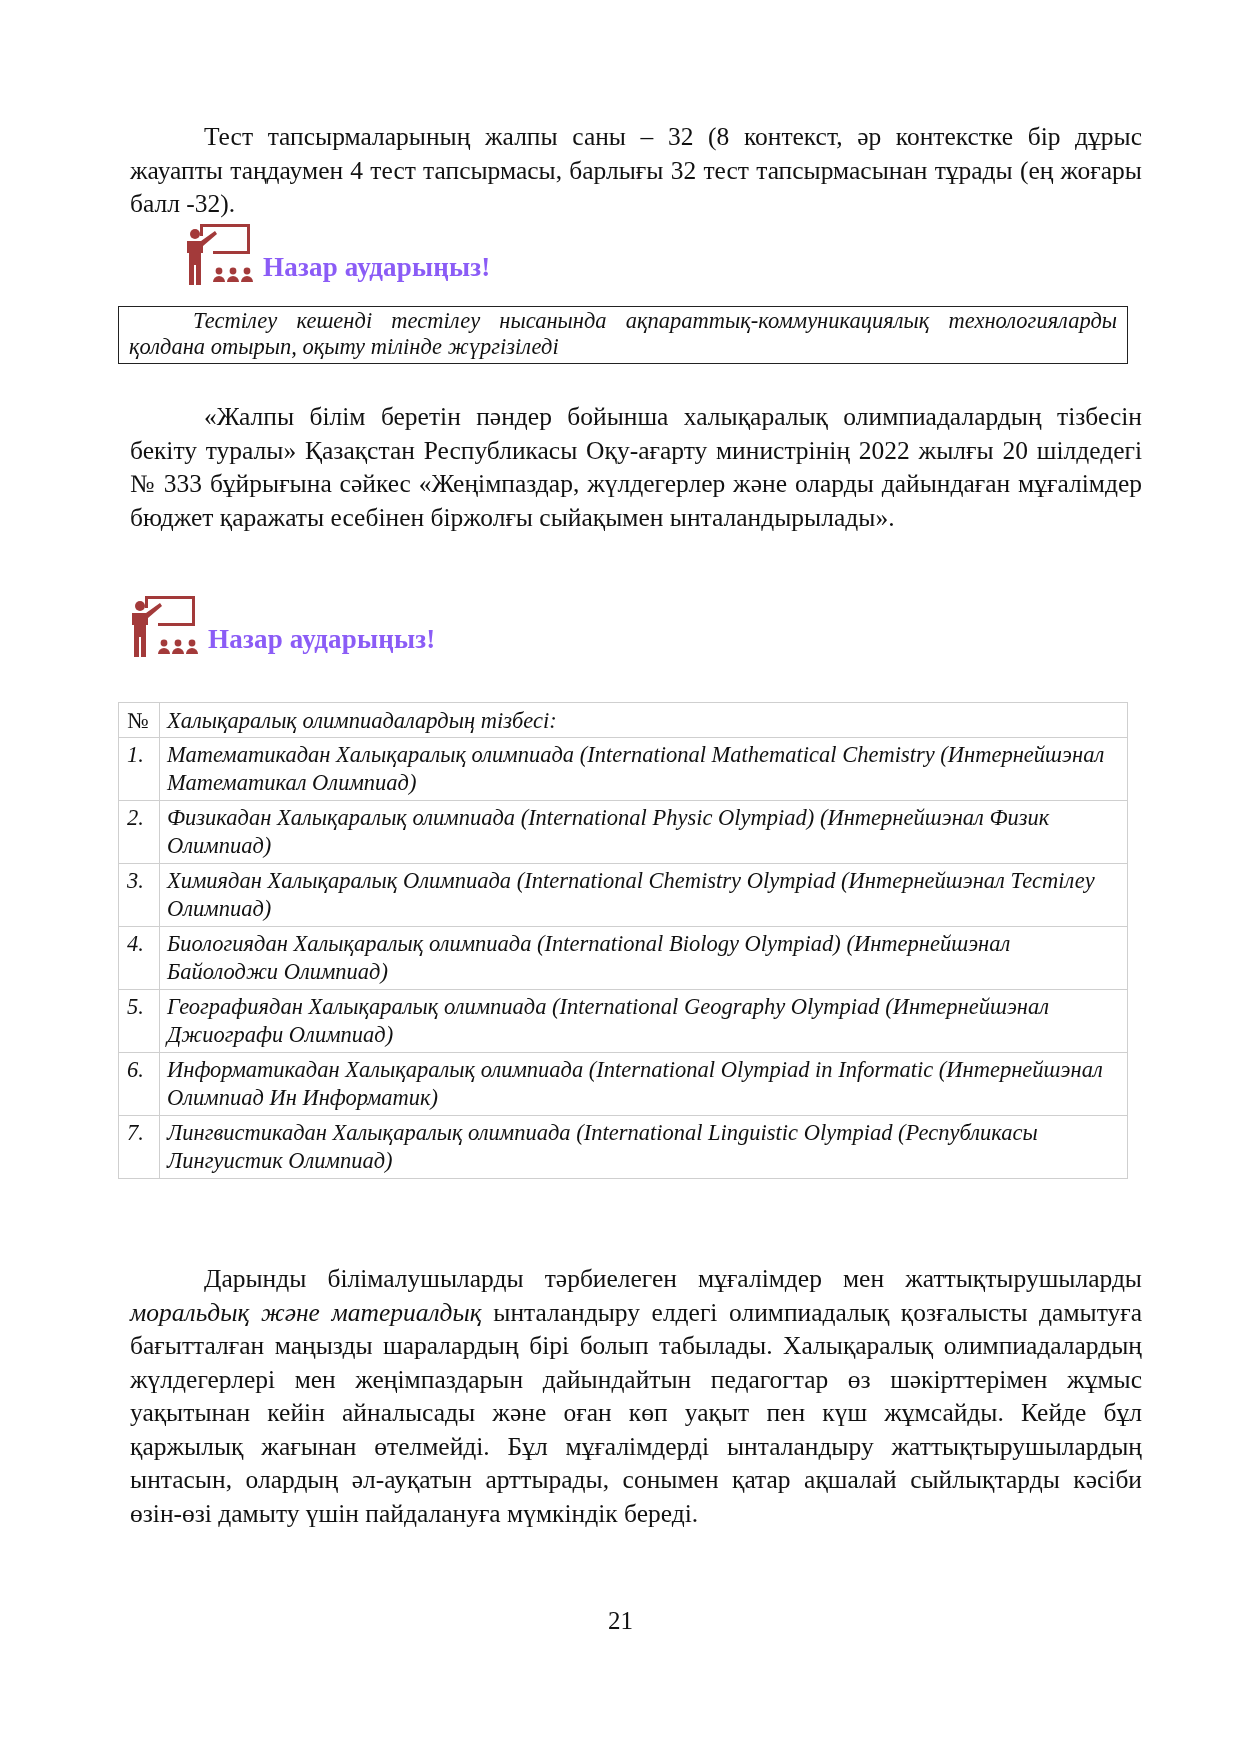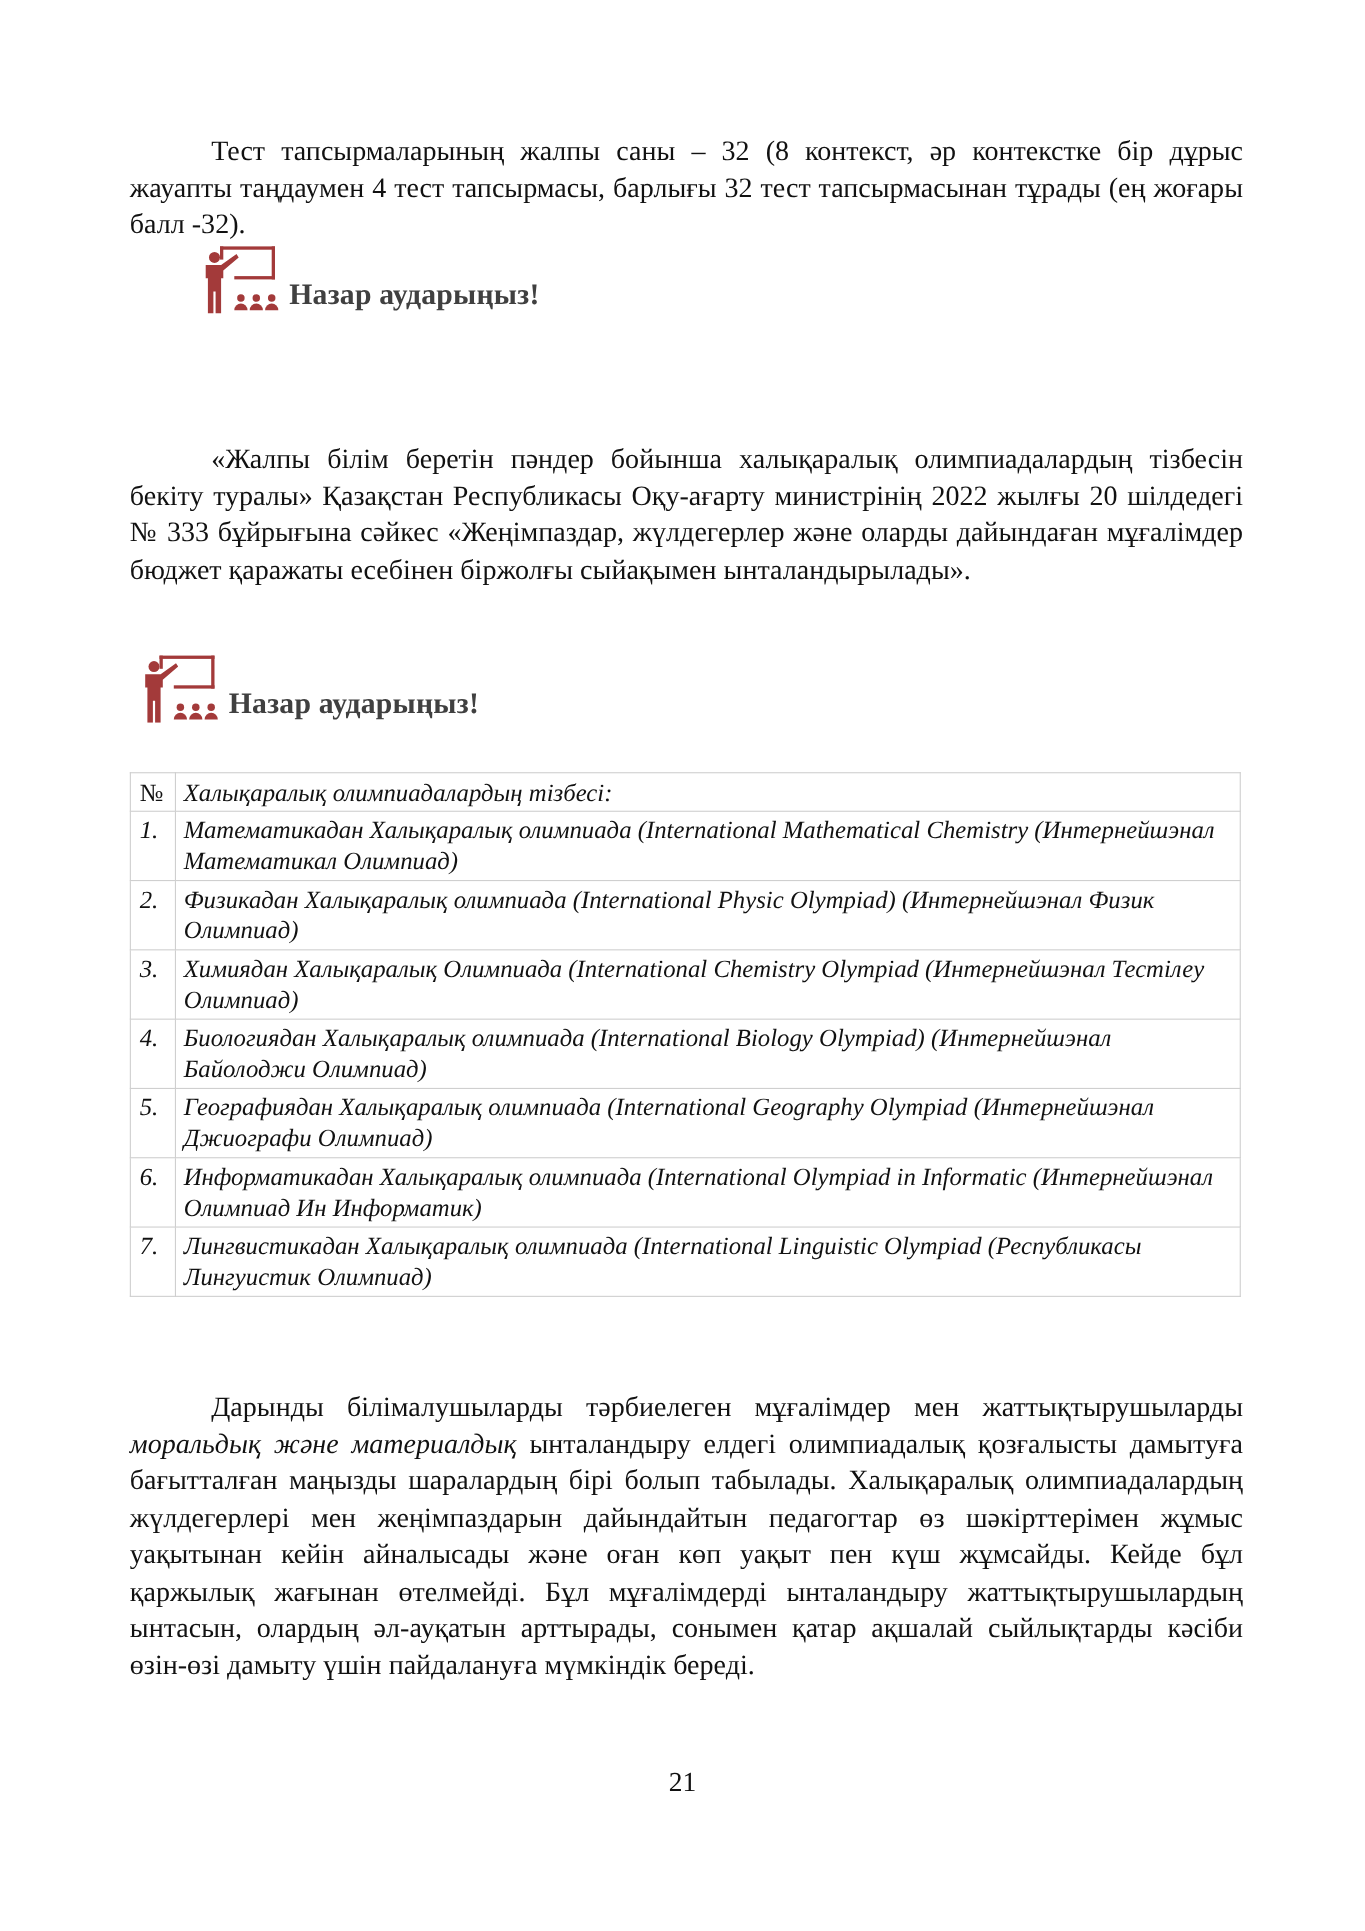--- a/index.html
+++ b/index.html
@@ -1,22 +1,22 @@
 <!DOCTYPE html>
 <html><head>
 <meta charset="utf-8">
 <style>
   html, body { margin: 0; padding: 0; background: #ffffff; }
   body { width: 1241px; height: 1755px; position: relative; font-family: "Liberation Serif", "DejaVu Serif", serif; color: #111; }
   .page { position: absolute; left: 0; top: 0; width: 1241px; height: 1755px; }
-  .para { position: absolute; left: 118px; width: 1012px; font-size: 25.5px; line-height: 33.5px; text-align: justify; margin: 0; }
+  .para { position: absolute; left: 130px; width: 1012px; font-size: 25.5px; line-height: 33.5px; text-align: justify; margin: 0; }
   .indent { text-indent: 74px; }
   .attention { position: absolute; display: flex; align-items: flex-end; }
   .attention svg { display: block; }
-  .attention-title { font-family: "Liberation Serif", "DejaVu Serif", serif; font-weight: bold; color: #404040; font-size: 27px; margin-left: 8px; margin-bottom: 2px; letter-spacing: 0.2px; }
+  .attention-title { font-family: "Liberation Serif", "DejaVu Serif", serif; font-weight: bold; color: #8b5cf6; font-size: 27px; margin-left: 8px; margin-bottom: 2px; letter-spacing: 0.2px; }
   .notebox { position: absolute; left: 118px; top: 306px; width: 1010px; height: 58px; border: 1.5px solid #222; box-sizing: border-box; padding: 0 10px; font-style: italic; font-size: 22.5px; line-height: 26px; text-align: justify; }
   .notebox p { margin: 1px 0 0 0; text-indent: 64px; }
   table.olymp { position: absolute; left: 118px; top: 702px; width: 1010px; border-collapse: collapse; font-style: italic; font-size: 22.5px; line-height: 28px; }
   table.olymp td { border: 1.5px solid #cfcfcf; vertical-align: top; padding: 3px 6px 3px 7px; }
   table.olymp { border: 1.5px solid #555; }
   table.olymp td.num { width: 30px; padding-left: 8px; padding-right: 2px; }
   table.olymp tr.head td { font-weight: normal; padding-top: 4px; padding-bottom: 2px; }
   table.olymp tr.head td.num { font-style: normal; font-weight: normal; }
   .pagenum { position: absolute; top: 1607px; left: 0; width: 1241px; text-align: center; font-size: 25px; }
   b.hl { font-weight: bold; }
@@ -43,20 +43,23 @@
           <circle cx="50" cy="48" r="3.4"></circle>
           <path d="M44 59 a6 6 0 0 1 12 0 z"></path>
           <circle cx="64" cy="48" r="3.4"></circle>
           <path d="M58 59 a6 6 0 0 1 12 0 z"></path>
         </g>
       </svg>
     </span>
     <span class="attention-title">Назар аударыңыз!</span>
   </div>
 
+  <div class="notebox">
+    <p>Тестілеу кешенді тестілеу нысанында ақпараттық-коммуникациялық технологияларды қолдана отырып, оқыту тілінде жүргізіледі</p>
+  </div>
 
   <p class="para indent" style="top:400px;">«Жалпы білім беретін пәндер бойынша халықаралық олимпиадалардың тізбесін бекіту туралы» Қазақстан Республикасы Оқу-ағарту министрінің 2022 жылғы 20 шілдедегі № 333 бұйрығына сәйкес «Жеңімпаздар, жүлдегерлер және оларды дайындаған мұғалімдер бюджет қаражаты есебінен біржолғы сыйақымен ынталандырылады».</p>
 
   <div class="attention" style="left:128px; top:595px;">
     <span>
       <svg width="72" height="62" viewBox="0 0 72 62">
         <g fill="#a33a3a">
           <rect x="17" y="1" width="50" height="3"></rect>
           <rect x="64" y="1" width="3" height="30"></rect>
           <rect x="30" y="28" width="37" height="3"></rect>

